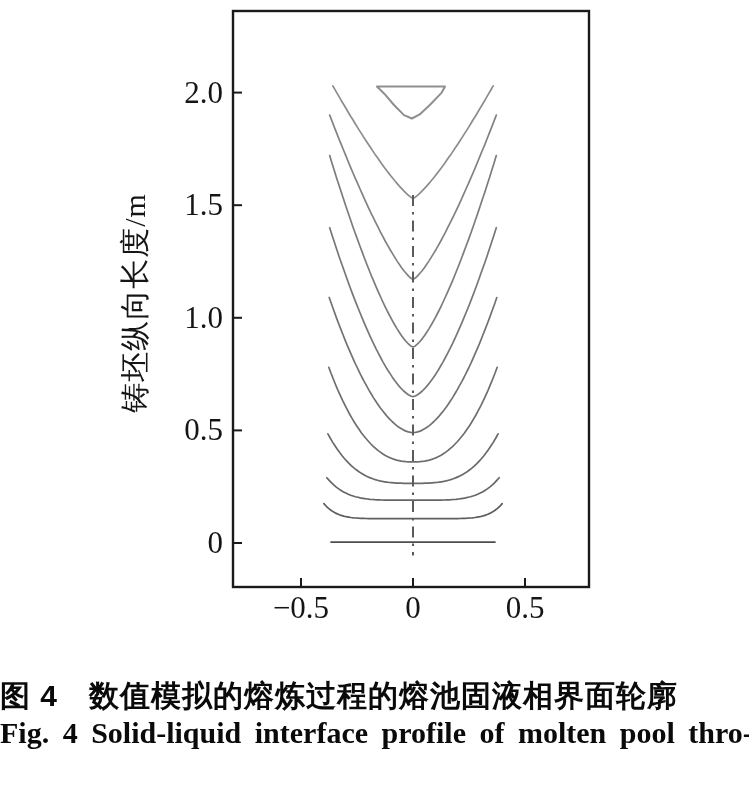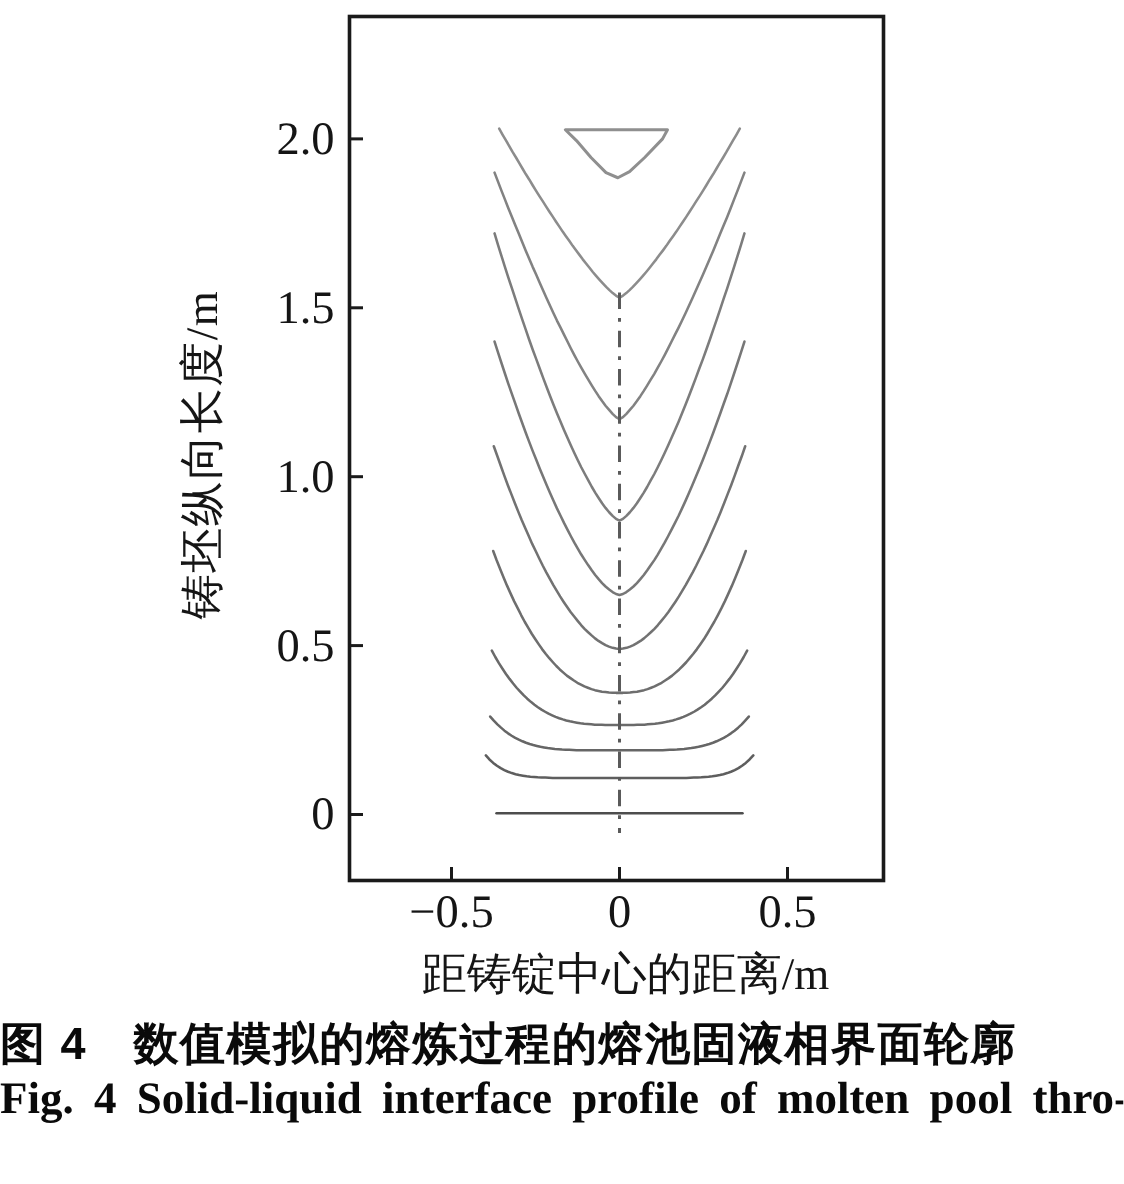--- a/index.html
+++ b/index.html
@@ -99,17 +99,16 @@
       <text x="223" y="440.39429956601634" text-anchor="end" font-family="&quot;Liberation Serif&quot;, serif" font-size="31px" fill="#151515">0.5</text>
       <line x1="233" y1="317.79313445673847" x2="242" y2="317.79313445673847" stroke="#1a1a1a" stroke-width="2"></line>
       <text x="223" y="327.79313445673847" text-anchor="end" font-family="&quot;Liberation Serif&quot;, serif" font-size="31px" fill="#151515">1.0</text>
       <line x1="233" y1="205.1919693474606" x2="242" y2="205.1919693474606" stroke="#1a1a1a" stroke-width="2"></line>
       <text x="223" y="215.1919693474606" text-anchor="end" font-family="&quot;Liberation Serif&quot;, serif" font-size="31px" fill="#151515">1.5</text>
       <line x1="233" y1="92.59080423818271" x2="242" y2="92.59080423818271" stroke="#1a1a1a" stroke-width="2"></line>
       <text x="223" y="102.59080423818271" text-anchor="end" font-family="&quot;Liberation Serif&quot;, serif" font-size="31px" fill="#151515">2.0</text>
     </svg>
 
   <div class="ylabel">铸坯纵向长度/m</div>
-  <div class="xlabel">距铸锭中心的距离/m</div>
 
   <div class="cap cap-cn">图 4　数值模拟的熔炼过程的熔池固液相界面轮廓</div>
   <div class="cap cap-en1">Fig. 4   Solid-liquid interface profile of molten pool thro-</div>
 </div>
 
 </body></html>

